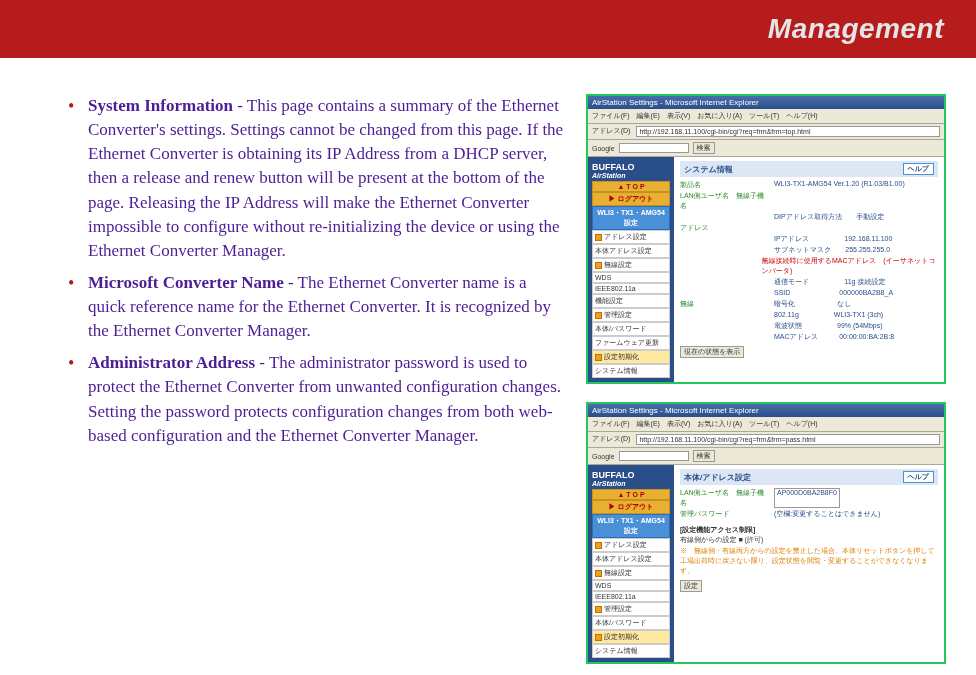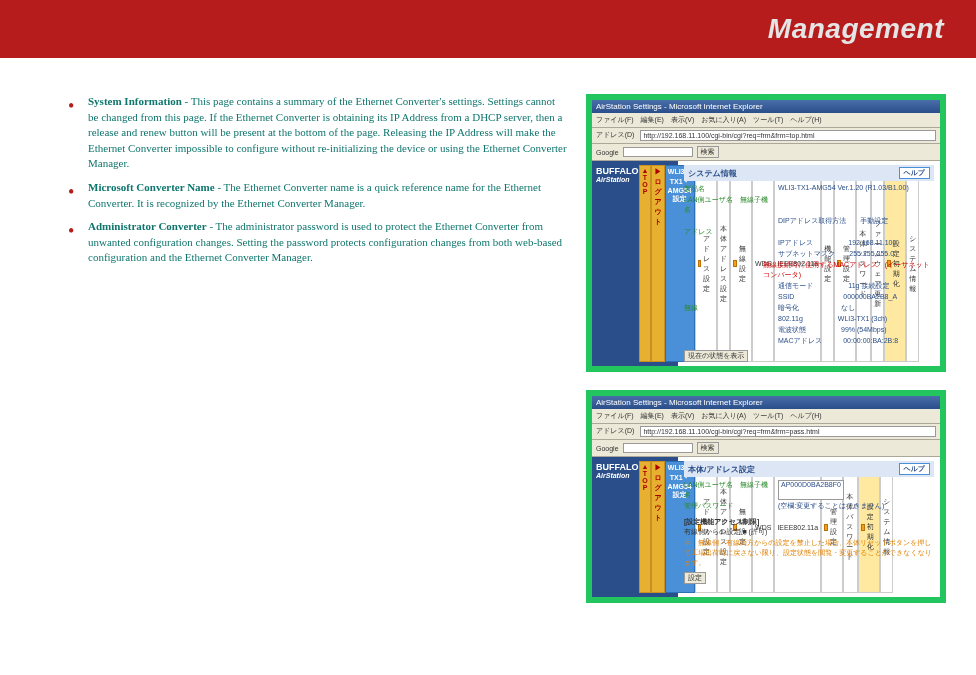--- a/index.html
+++ b/index.html
@@ -4,31 +4,31 @@
 <style>
   * { box-sizing: border-box; margin: 0; padding: 0; }
   html, body { width: 976px; height: 675px; font-family: Georgia, "Times New Roman", serif; background: #fff; }
   .page { width: 976px; height: 675px; display: flex; flex-direction: column; }
   .header { background: #b71c1c; height: 58px; display: flex; align-items: center; justify-content: flex-end; padding-right: 32px; }
   .header-title { color: #e5e5e5; font-style: italic; font-weight: bold; font-size: 28px; font-family: Arial, Helvetica, sans-serif; letter-spacing: 0.5px; }
   .body { flex: 1; display: flex; padding: 36px 30px 10px 60px; gap: 18px; }
   .left { flex: 1; }
   .right { width: 360px; display: flex; flex-direction: column; gap: 18px; }
   ul.items { list-style: none; }
-  ul.items > li { position: relative; padding-left: 28px; margin-bottom: 8px; line-height: 1.42; font-size: 11px; color: #0f766e; }
+  ul.items > li { position: relative; padding-left: 28px; margin-bottom: 8px; line-height: 1.42; font-size: 17px; color: #4c1d95; }
   ul.items > li::before { content: "•"; position: absolute; left: 8px; top: 0; color: #b71c1c; font-size: 18px; }
   .item-title { font-weight: bold; }
-  .shot { border: 6px solid #22c55e; background: #e6e6e6; font-family: Arial, sans-serif; font-size: 7px; color: #333; }
+  .shot { border: 2px solid #22c55e; background: #e6e6e6; font-family: Arial, sans-serif; font-size: 7px; color: #333; }
   .shot-titlebar { background: linear-gradient(#4a6ea9,#2a4e89); color: #fff; padding: 2px 4px; font-size: 8px; }
   .shot-toolbar { background: #ece9d8; border-bottom: 1px solid #aca899; padding: 2px 4px; display:flex; gap:6px; font-size:7px; color:#333;}
   .shot-addr { background:#fff; border:1px solid #999; flex:1; padding:1px 2px; font-size:7px;}
   .shot-google { background:#ece9d8; border-bottom:1px solid #aca899; padding:2px 4px; display:flex; gap:4px; font-size:7px; align-items:center;}
   .shot-google input{ border:1px solid #999; font-size:7px; height:10px; width:70px;}
   .shot-main { display:flex; background:#fff; min-height:140px;}
-  .shot-side { width:86px; background:#2a4e89; color:#fff; padding:4px; display:flex; gap:0;}
+  .shot-side { width:86px; background:#2a4e89; color:#fff; padding:4px; display:flex; flex-direction:column; gap:0;}
   .shot-logo { background:#2a4e89; color:#fff; font-weight:bold; font-size:9px; line-height:1; padding:2px 0;}
   .shot-logo .sub{font-size:7px; font-style:italic;}
   .shot-btn { background:#e8b030; color:#a00; border:1px solid #c89020; text-align:center; padding:1px 2px; font-size:7px; font-weight:bold;}
   .shot-btn.blue{ background:#4a90d9; color:#fff; border-color:#2a70b9;}
   .shot-menu { background:#fff; color:#333; border:1px solid #ccc; padding:1px 2px; font-size:7px; display:flex; align-items:center; gap:2px;}
   .shot-menu .sq{ width:7px;height:7px;background:#f0a020;border:1px solid #c07000;display:inline-block;}
   .shot-menu.hl{ background:#ffe8a0;}
   .shot-content { flex:1; padding:4px 6px; font-size:7px; color:#333;}
   .shot-content .panel-title{ background:#dde6f5; color:#2a4e89; padding:2px 4px; font-weight:bold; font-size:8px; display:flex; justify-content:space-between; align-items:center; margin-bottom:3px;}
   .shot-content .help{ background:#fff; border:1px solid #4a90d9; color:#2a4e89; padding:0 4px; font-size:7px;}
@@ -50,21 +50,21 @@
   <div class="body">
     <div class="left">
       <ul class="items">
         <li>
           <span class="item-title">System Information</span><span> - This page contains a summary of the Ethernet Converter's settings.  Settings cannot be changed from this page.  If the Ethernet Converter is obtaining its IP Address from a DHCP server, then a release and renew button will be present at the bottom of the page.  Releasing the IP Address will make the Ethernet Converter impossible to configure without re-initializing the device or using the Ethernet Converter Manager.</span>
         </li>
         <li>
           <span class="item-title">Microsoft Converter Name</span><span> - The Ethernet Converter name is a quick reference name for the Ethernet Converter.  It is recognized by the Ethernet Converter Manager.</span>
         </li>
         <li>
-          <span class="item-title">Administrator Converter</span><span> - The administrator password is used to protect the Ethernet Converter from unwanted configuration changes.  Setting the password protects configuration changes from both web-based configuration and the Ethernet Converter Manager.</span>
+          <span class="item-title">Administrator Address</span><span> - The administrator password is used to protect the Ethernet Converter from unwanted configuration changes.  Setting the password protects configuration changes from both web-based configuration and the Ethernet Converter Manager.</span>
         </li>
       </ul>
     </div>
 
     <div class="right">
 
       <div class="shot">
         <div class="shot-titlebar">AirStation Settings - Microsoft Internet Explorer</div>
         <div class="shot-toolbar">ファイル(F)　編集(E)　表示(V)　お気に入り(A)　ツール(T)　ヘルプ(H)</div>
         <div class="shot-toolbar">

